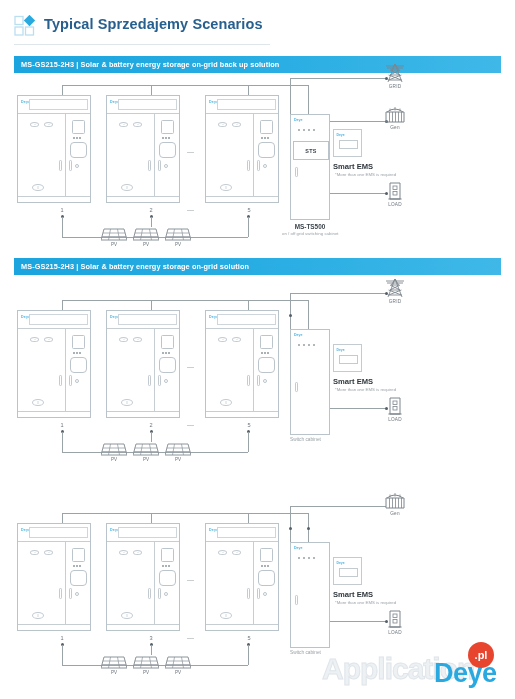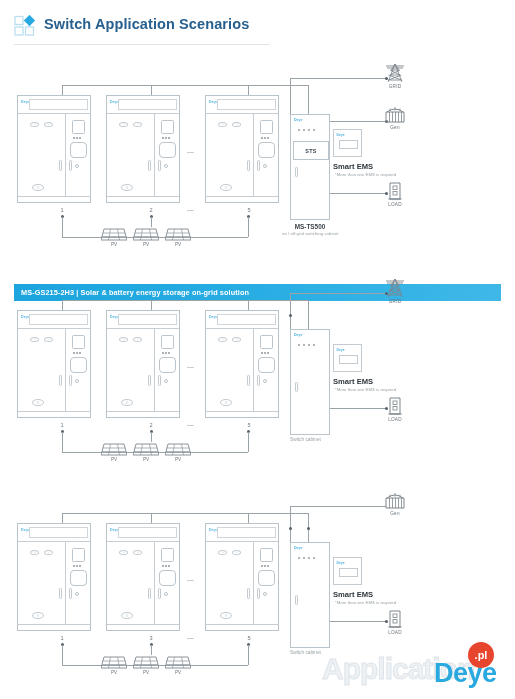--- a/index.html
+++ b/index.html
@@ -198,24 +198,27 @@
 
   <div class="page-header">
     <div class="hdr-icon">
       <svg width="22" height="22" viewBox="0 0 22 22">
         <rect x="1" y="1.5" width="8" height="8" fill="none" stroke="#b9dff0" stroke-width="1.3"></rect>
         <rect x="1" y="12" width="8" height="8" fill="none" stroke="#b9dff0" stroke-width="1.3"></rect>
         <rect x="11.5" y="12" width="8" height="8" fill="none" stroke="#b9dff0" stroke-width="1.3"></rect>
         <rect x="11.5" y="1.5" width="8" height="8" fill="#2aa9e0" transform="rotate(45 15.5 5.5)"></rect>
       </svg>
     </div>
-    <div class="page-title">Switch Application Scenarios</div>
+    <div class="page-title">Typical Sprzedajemy Scenarios</div>
     <div class="hdr-rule"></div>
   </div>
 
+  <div class="band" style="top:56px">
+    <div class="band-text">MS-GS215-2H3  |  Solar &amp; battery energy storage on-grid back up solution</div>
+  </div>
 
   <div class="dz" style="left:0; top:73px; width:515px; height:188px;">
 
     <div class="line hl" style="left:62px; top:12px; width:247px;"></div>
     <div class="line vl" style="left:62px; top:12px; height:10px;"></div>
     <div class="line vl" style="left:151px; top:12px; height:10px;"></div>
     <div class="line vl" style="left:248px; top:12px; height:10px;"></div>
     <div class="line vl" style="left:308px; top:12px; height:29px;"></div>
 
     <div class="line hl" style="left:290px; top:5px; width:96px;"></div>
@@ -377,21 +380,21 @@
       <svg width="18" height="20" viewBox="0 0 18 20" style="display:block;margin:0 auto;">
         <path d="M4 2 L14 2 L14 18 L4 18 Z" fill="none" stroke="#7d868d" stroke-width="1"></path>
         <rect x="7" y="5" width="4" height="3.5" fill="none" stroke="#7d868d" stroke-width=".8"></rect>
         <rect x="7" y="10.5" width="4" height="3.5" fill="none" stroke="#7d868d" stroke-width=".8"></rect>
         <path d="M2.5 18 L15.5 18" stroke="#7d868d" stroke-width="1.2"></path>
       </svg>
       <span class="ep-label">LOAD</span>
     </div>
   </div>
 
-  <div class="band" style="top:284px">
+  <div class="band" style="top:258px">
     <div class="band-text">MS-GS215-2H3  |  Solar &amp; battery energy storage on-grid solution</div>
   </div>
 
   <div class="dz" style="left:0; top:288px; width:515px; height:186px;">
 
     <div class="line hl" style="left:62px; top:12px; width:247px;"></div>
     <div class="line vl" style="left:62px; top:12px; height:10px;"></div>
     <div class="line vl" style="left:151px; top:12px; height:10px;"></div>
     <div class="line vl" style="left:248px; top:12px; height:10px;"></div>
     <div class="line vl" style="left:308px; top:12px; height:29px;"></div>

